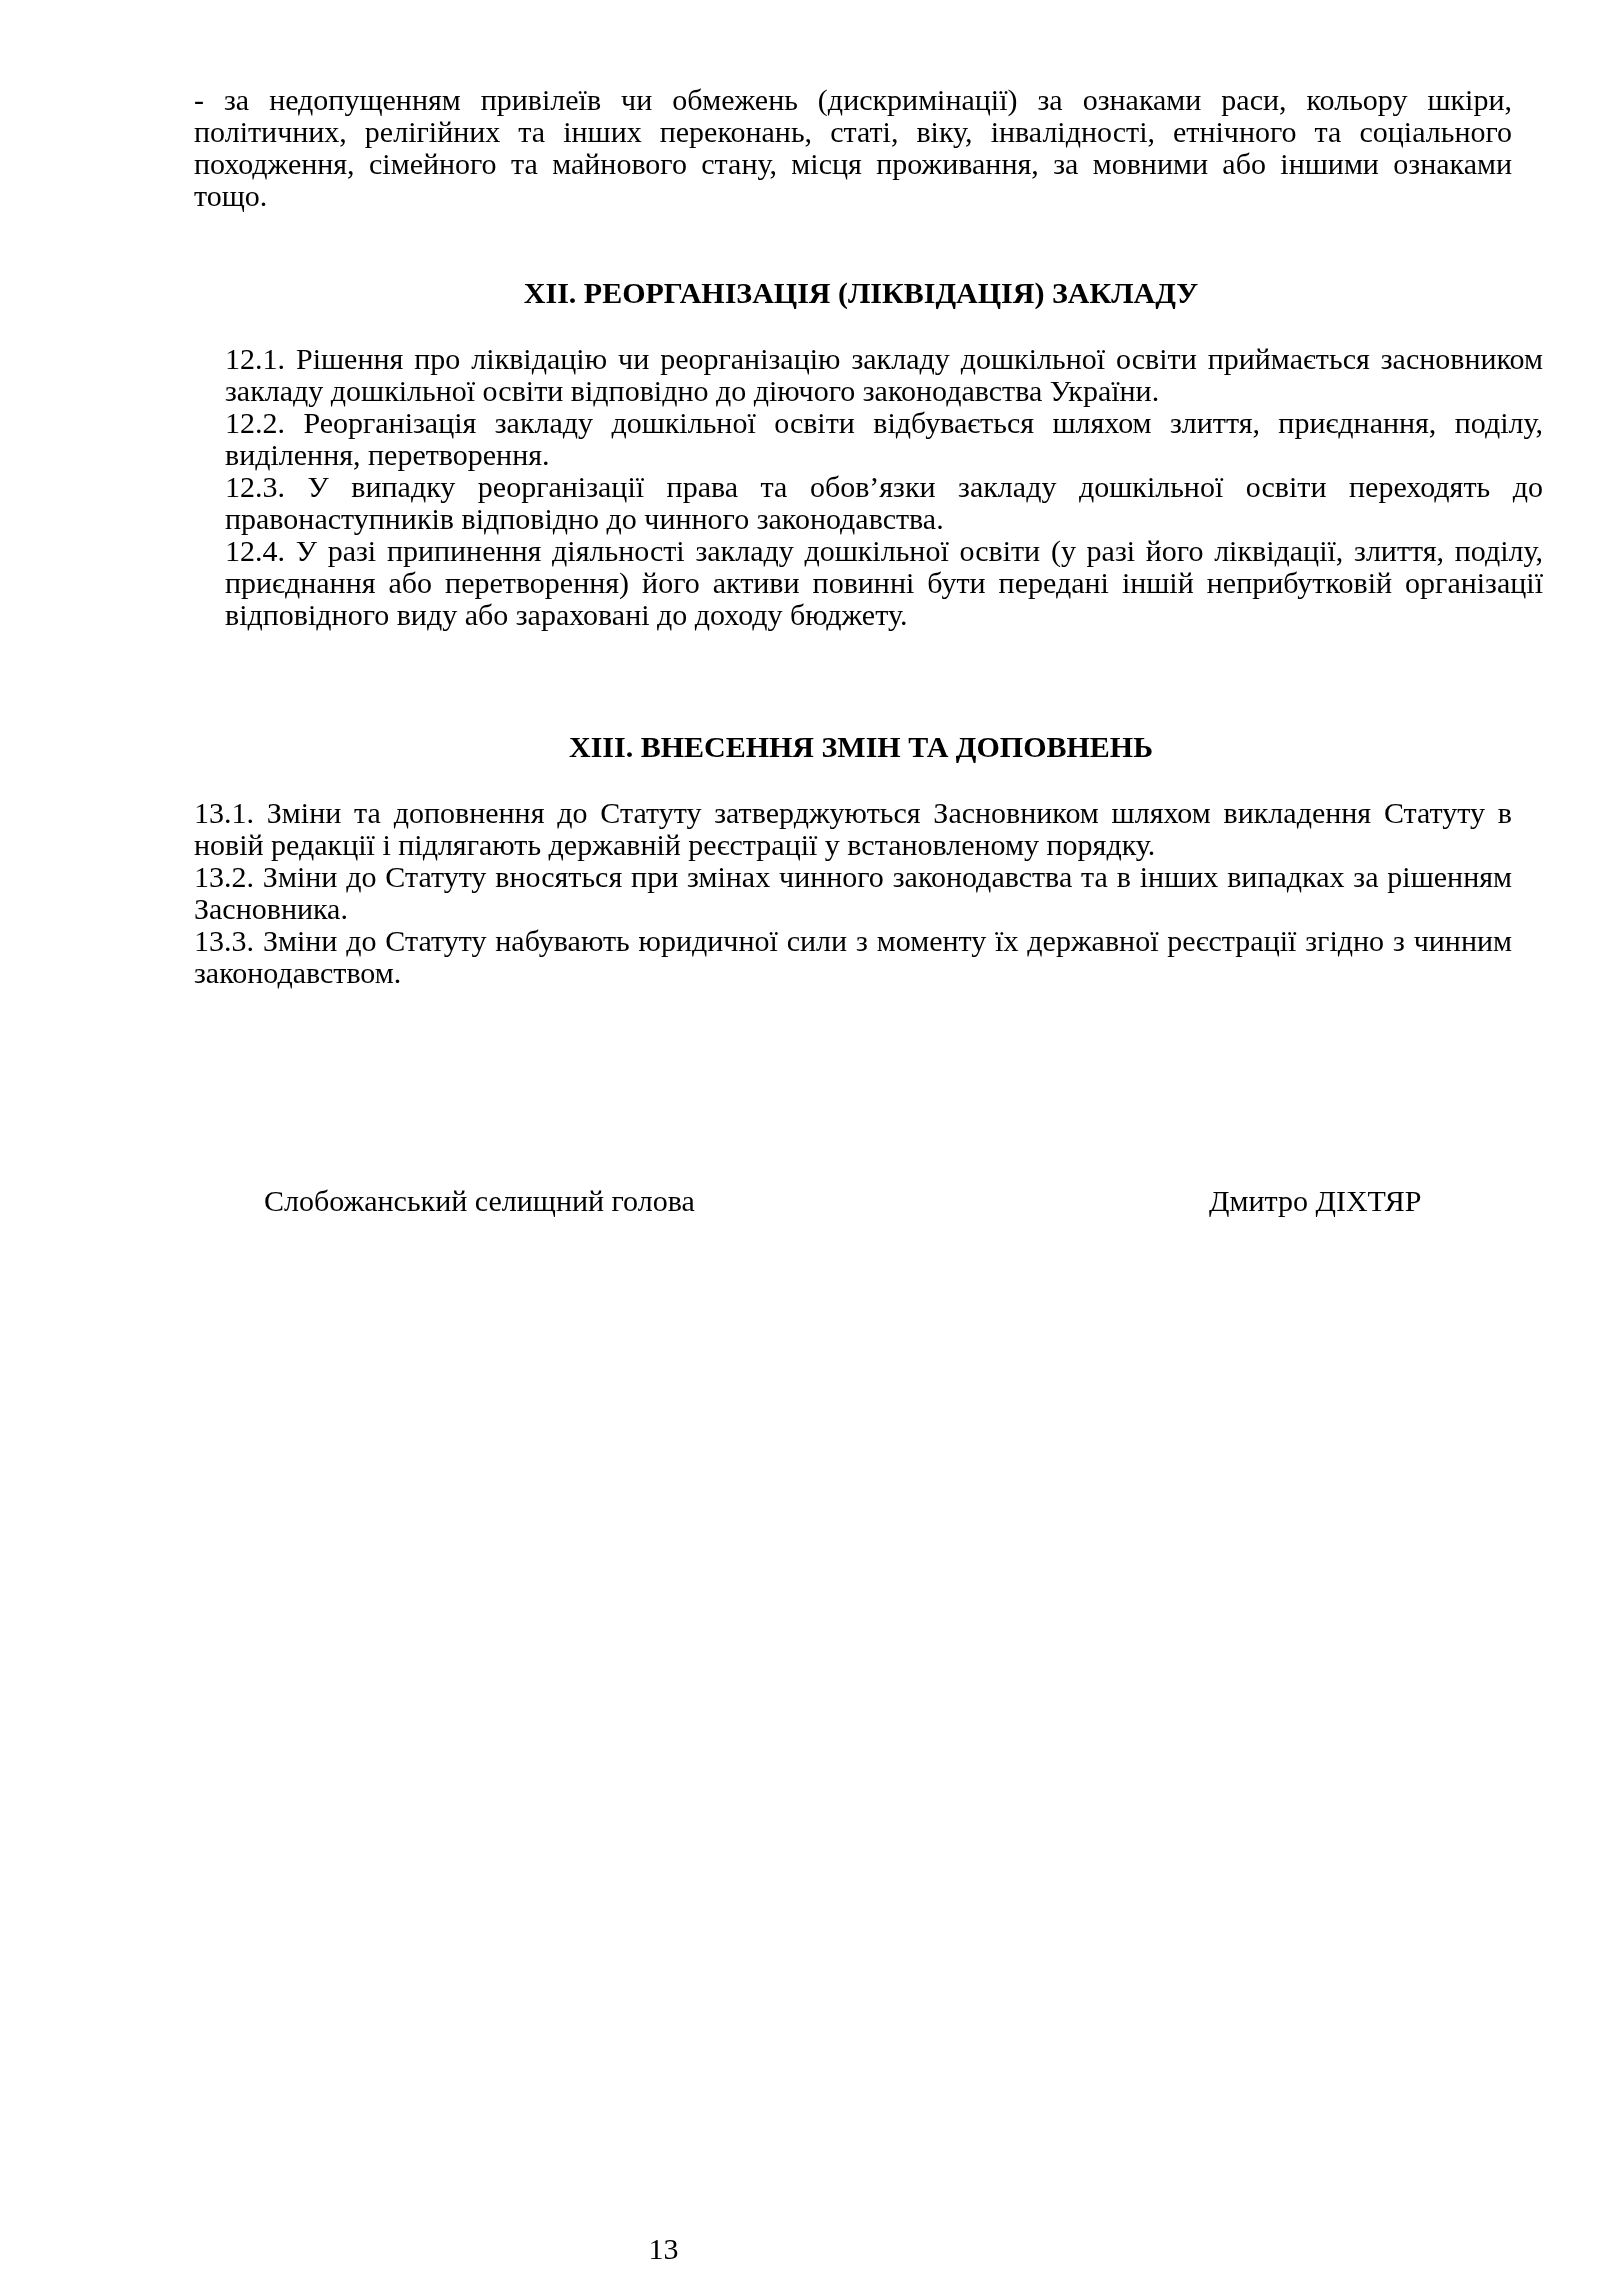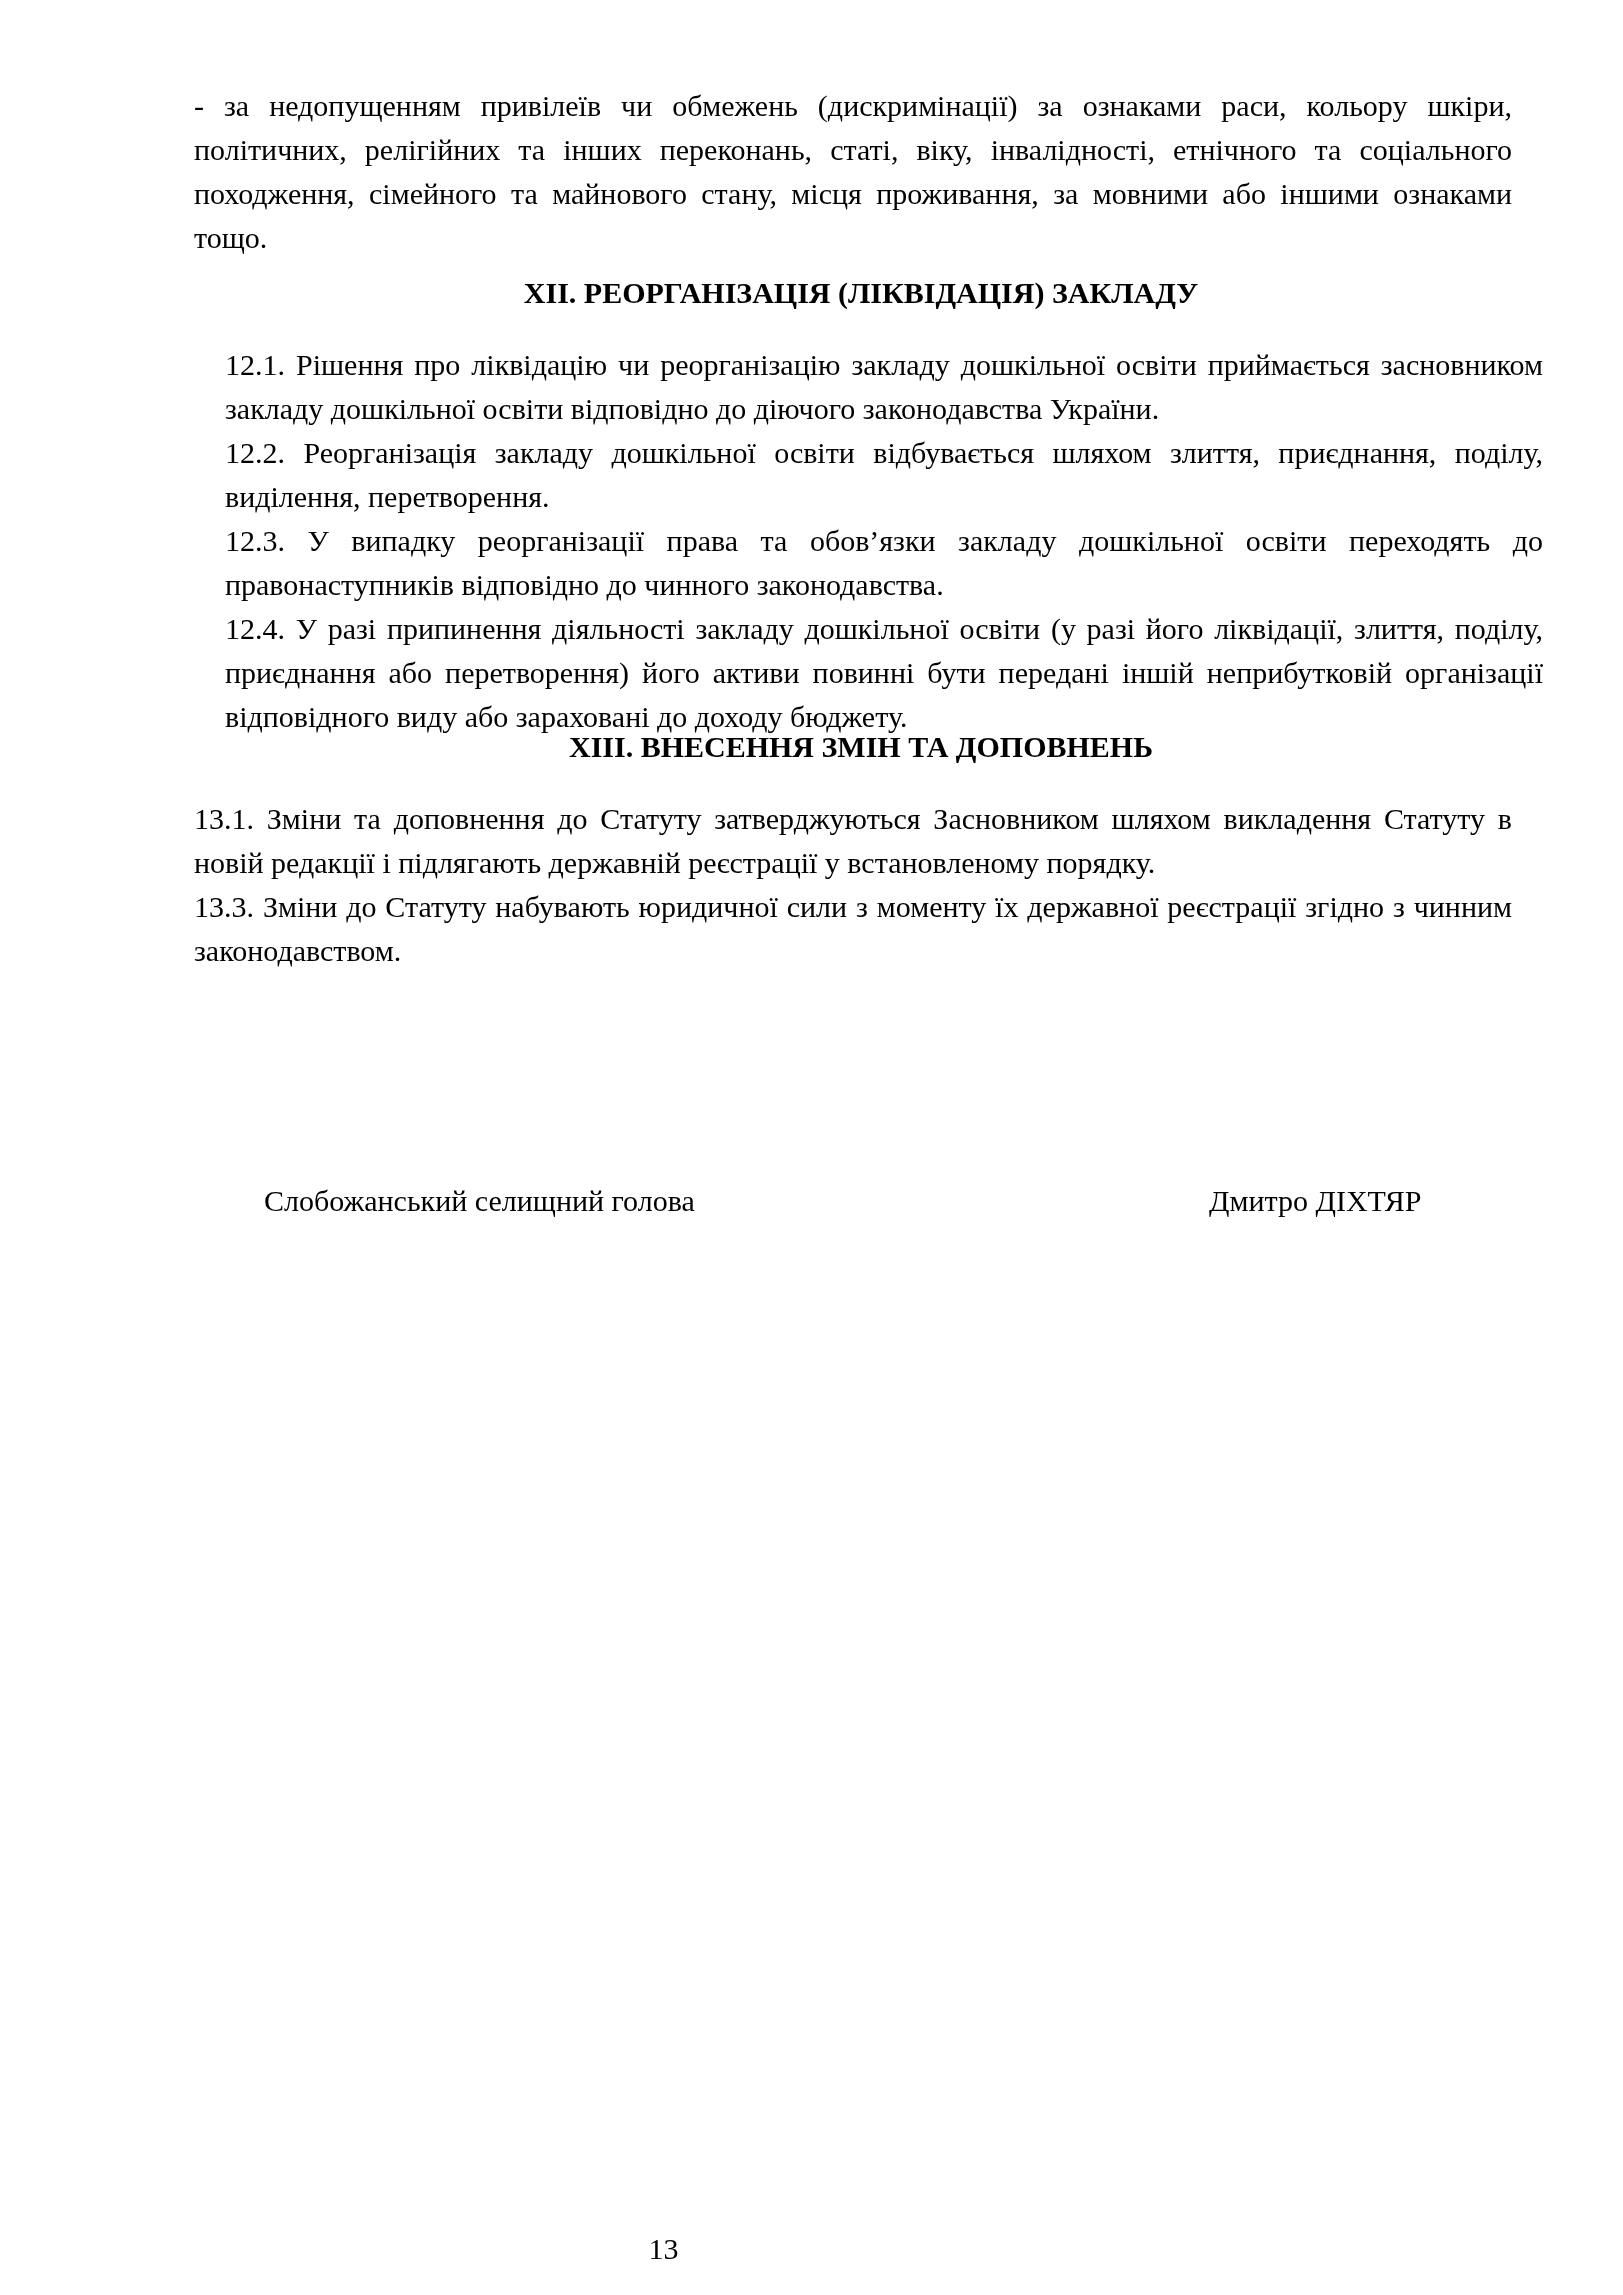--- a/index.html
+++ b/index.html
@@ -1,19 +1,19 @@
 <!DOCTYPE html>
 <html style="font-size:10.5px"><head>
 <meta charset="utf-8">
 <style>
   html, body { margin: 0; padding: 0; background: #ffffff; }
   body { width: 1623px; height: 2295px; position: relative; overflow: hidden;
          font-family: "Liberation Serif", "DejaVu Serif", serif; color: #000; }
   .page { position: absolute; left: 0; top: 0; width: 1623px; height: 2295px; background: #fff; }
-  .block { position: absolute; left: 194px; width: 1318px; font-size: 30px; line-height: 44px; }
+  .block { position: absolute; left: 194px; width: 1318px; font-size: 30px; line-height: 32px; }
   .para { margin: 0; text-align: justify; }
   .para.last-left { text-align-last: left; }
   .heading { position: absolute; left: 194px; width: 1318px; text-align: center;
              font-weight: bold; font-size: 30px; line-height: 37px; margin: 8px; }
   .sig { position: absolute; top: 1182px; font-size: 30px; line-height: 37px; }
   .sig-left { left: 264px; }
   .sig-right { left: 1209px; }
   .page-num { position: absolute; top: 2230px; left: 0; width: 1327px; text-align: center;
               font-size: 30px; line-height: 37px; }
 </style>
@@ -32,20 +32,21 @@
     <p class="para last-left">12.1. Рішення про ліквідацію чи реорганізацію закладу дошкільної освіти приймається засновником закладу дошкільної освіти відповідно до діючого законодавства України.</p>
     <p class="para last-left">12.2. Реорганізація закладу дошкільної освіти відбувається шляхом злиття, приєднання, поділу, виділення, перетворення.</p>
     <p class="para last-left">12.3. У випадку реорганізації права та обов’язки закладу дошкільної освіти переходять до правонаступників відповідно до чинного законодавства.</p>
     <p class="para last-left">12.4. У разі припинення діяльності закладу дошкільної освіти (у разі його ліквідації, злиття, поділу, приєднання або перетворення) його активи повинні бути передані іншій неприбутковій організації відповідного виду або зараховані до доходу бюджету.</p>
   </div>
 
   <h2 class="heading" style="top:720px;">XIII. ВНЕСЕННЯ ЗМІН ТА ДОПОВНЕНЬ</h2>
 
   <div class="block" style="top:797px;">
     <p class="para last-left">13.1. Зміни та доповнення до Статуту затверджуються Засновником шляхом викладення Статуту в новій редакції і підлягають державній реєстрації у встановленому порядку.</p>
+    <p class="para last-left">13.2. Зміни до Статуту вносяться при змінах чинного законодавства та  в інших випадках за рішенням Засновника.</p>
     <p class="para last-left">13.3. Зміни до Статуту набувають юридичної сили з моменту їх державної реєстрації згідно з чинним законодавством.</p>
   </div>
 
   <div class="sig sig-left">Слобожанський селищний голова</div>
   <div class="sig sig-right">Дмитро ДІХТЯР</div>
 
   <div class="page-num">13</div>
 </div>
 
 

